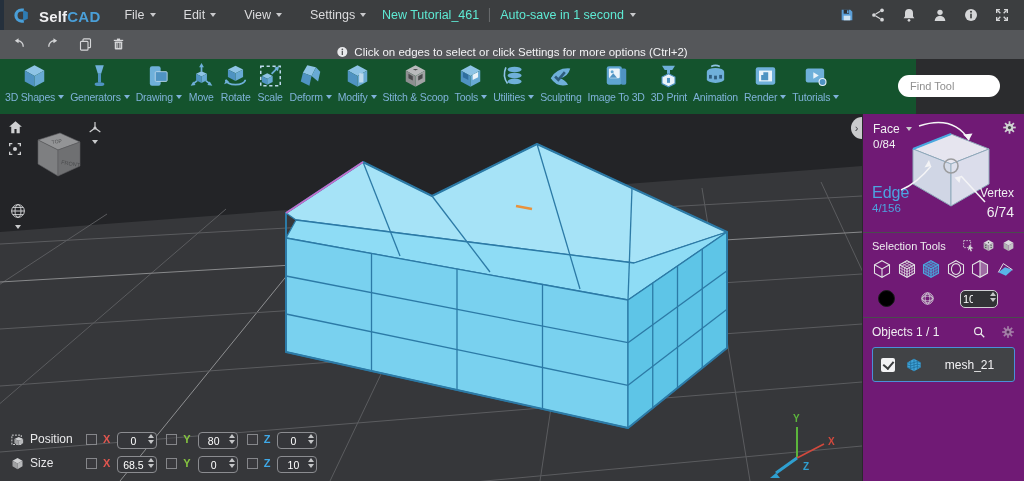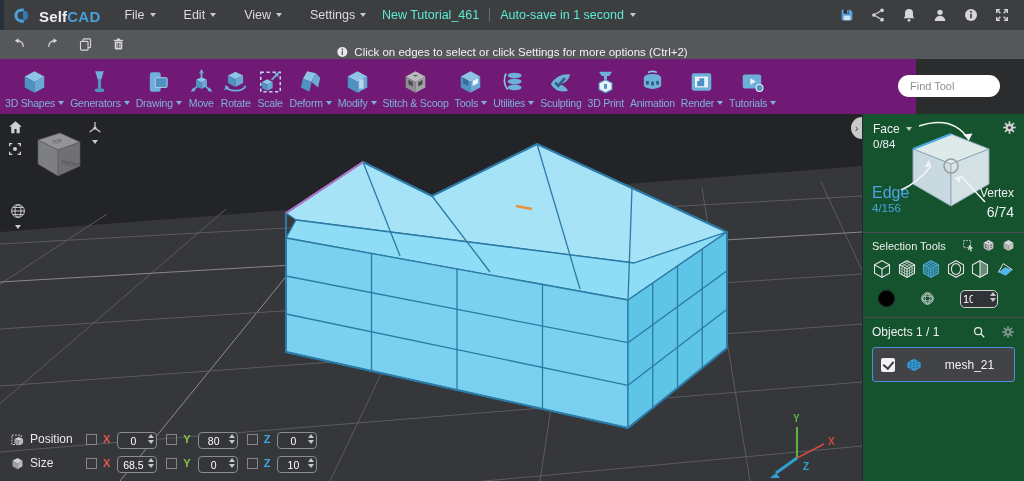--- a/index.html
+++ b/index.html
@@ -29,22 +29,22 @@
 
   
   .quickbar{position:absolute;left:0;top:30px;width:1024px;height:29px;background:#55575a;display:flex;align-items:center;}
   .quick-icons{display:flex;align-items:center;gap:18px;padding-left:12px;}
   .quick-icons .icon{width:15px;height:15px;cursor:pointer;}
   .hint{position:absolute;left:50%;top:7px;height:29px;transform:translateX(-50%);
         display:flex;align-items:center;gap:6px;font-size:11.5px;color:#f2f2f4;white-space:nowrap;}
   .hint .icon{width:12px;height:12px;}
 
   
-  .toolbar{position:absolute;left:0;top:59px;width:916px;height:55px;background:#701a75;
-           display:flex;align-items:center;padding-left:2px;box-sizing:border-box;}
+  .toolbar{position:absolute;left:0;top:59px;width:916px;height:55px;background:#14532d;
+           display:flex;align-items:flex-start;padding-left:2px;box-sizing:border-box;}
   .tool{display:flex;flex-direction:column;align-items:center;padding:4px 3px 0 3px;cursor:pointer;}
   .tool .ticon{width:27px;height:26px;}
   .tool-label{margin-top:2px;font-size:10.5px;color:#7fb2d9;white-space:nowrap;display:flex;align-items:center;gap:3px;letter-spacing:-0.2px;}
   .tool-label .caret{border-top-color:#7fb2d9;border-left-width:3px;border-right-width:3px;}
   .find-tool{margin-left:auto;align-self:center;margin-right:12px;width:78px;height:22px;border-radius:12px;
              border:none;outline:none;background:#ffffff;color:#555;font-size:11px;padding:0 12px;
              font-family:"Liberation Sans","DejaVu Sans",sans-serif;}
   .find-tool::placeholder{color:#8f8f8f;}
 
   
@@ -61,21 +61,21 @@
   .axis-letter{font-size:11px;font-weight:bold;margin-left:1px;}
   .num-wrap{position:relative;width:40px;height:17px;margin-left:2px;}
   .num-input{width:100%;height:100%;box-sizing:border-box;background:#35363a;border:1.5px solid #8b8c90;border-radius:4px;
              color:#fff;font-size:10.5px;text-align:center;padding:0 10px 0 2px;outline:none;
              font-family:"Liberation Sans","DejaVu Sans",sans-serif;}
   .spinner{position:absolute;right:3px;top:3px;display:flex;flex-direction:column;gap:2px;cursor:pointer;}
   .spin-up{width:0;height:0;border-left:3px solid transparent;border-right:3px solid transparent;border-bottom:4px solid #c5c6c8;}
   .spin-dn{width:0;height:0;border-left:3px solid transparent;border-right:3px solid transparent;border-top:4px solid #c5c6c8;}
 
   
-  .panel{position:absolute;left:862px;top:114px;width:162px;height:367px;background:#14532d;
+  .panel{position:absolute;left:862px;top:114px;width:162px;height:367px;background:#701a75;
          border-left:1px solid #28292b;box-sizing:border-box;color:#e4e5e7;}
   .panel-handle{position:absolute;left:851px;top:117px;width:11px;height:22px;background:#c9cacc;
                 border-radius:11px 0 0 11px;color:#3c3e41;font-size:11px;line-height:22px;text-align:center;cursor:pointer;}
   .sec-picker{position:relative;height:118px;border-bottom:1px solid #4a4c4e;}
   .picker-face{position:absolute;left:10px;top:8px;font-size:12px;color:#f0f0f2;display:flex;align-items:center;gap:6px;cursor:pointer;}
   .picker-face-count{position:absolute;left:10px;top:24px;font-size:11.5px;color:#f0f0f2;}
   .picker-gear{position:absolute;right:7px;top:6px;width:15px;height:15px;cursor:pointer;}
   .picker-diagram{position:absolute;left:22px;top:6px;}
   .picker-edge{position:absolute;left:9px;top:70px;font-size:16px;color:#4da3e0;cursor:pointer;}
   .picker-edge-count{position:absolute;left:9px;top:88px;font-size:11.5px;color:#4da3e0;}
@@ -452,20 +452,35 @@
             <path d="M3 14 q6-10 18-9 q-2 8-10 9 q5 1 8 6 q-10 3-16-6" fill="#6fb0da"></path>
             <path d="M7 12.5 l3 3 l6-7" fill="none" stroke="#2e5d7e" stroke-width="2.4"></path>
           </svg>
         </span>
         <span class="tool-label">
           <span>Sculpting</span>
 
         </span>
       </div>
 
+      <div class="tool">
+        <span class="icon ticon">
+          <svg viewBox="0 0 24 24">
+            <rect x="3" y="3" width="14" height="17" rx="2" fill="#5fa5d2"></rect>
+            <rect x="5" y="5" width="10" height="9" rx="1" fill="#eaf3fa"></rect>
+            <circle cx="8" cy="8" r="1.4" fill="#5fa5d2"></circle>
+            <path d="M5.5 13.5 l3.5-4 l3.5 4z" fill="#4f93c2"></path>
+            <rect x="16" y="5" width="5" height="15" rx="1.5" fill="#4f93c2"></rect>
+          </svg>
+        </span>
+        <span class="tool-label">
+          <span>Image To 3D</span>
+
+        </span>
+      </div>
 
       <div class="tool">
         <span class="icon ticon">
           <svg viewBox="0 0 24 24">
             <path d="M6 2.5 h12 l-2.5 4 h-7z" fill="#6fb0da"></path>
             <rect x="10.6" y="6" width="2.8" height="4" fill="#6fb0da"></rect>
             <path d="M12 10 l6 3 v6 l-6 3 l-6-3 v-6z" fill="#eaf3fa" stroke="#4f93c2"></path>
             <rect x="10.6" y="13.8" width="2.8" height="4.5" fill="#4f93c2"></rect>
           </svg>
         </span>

